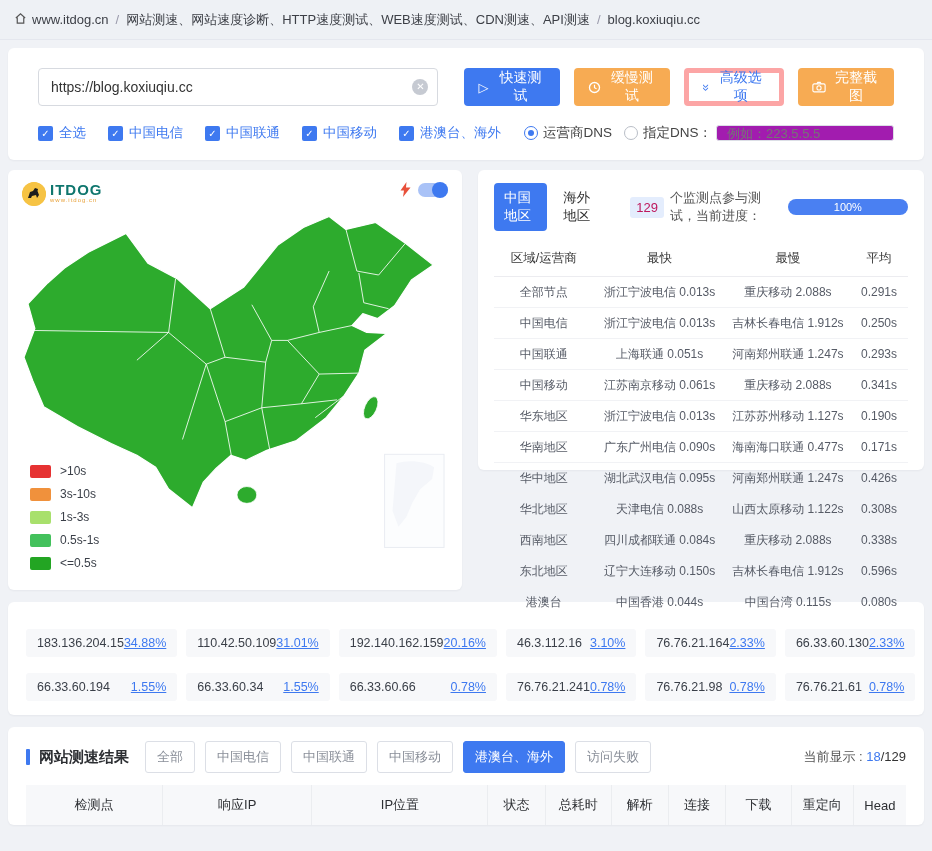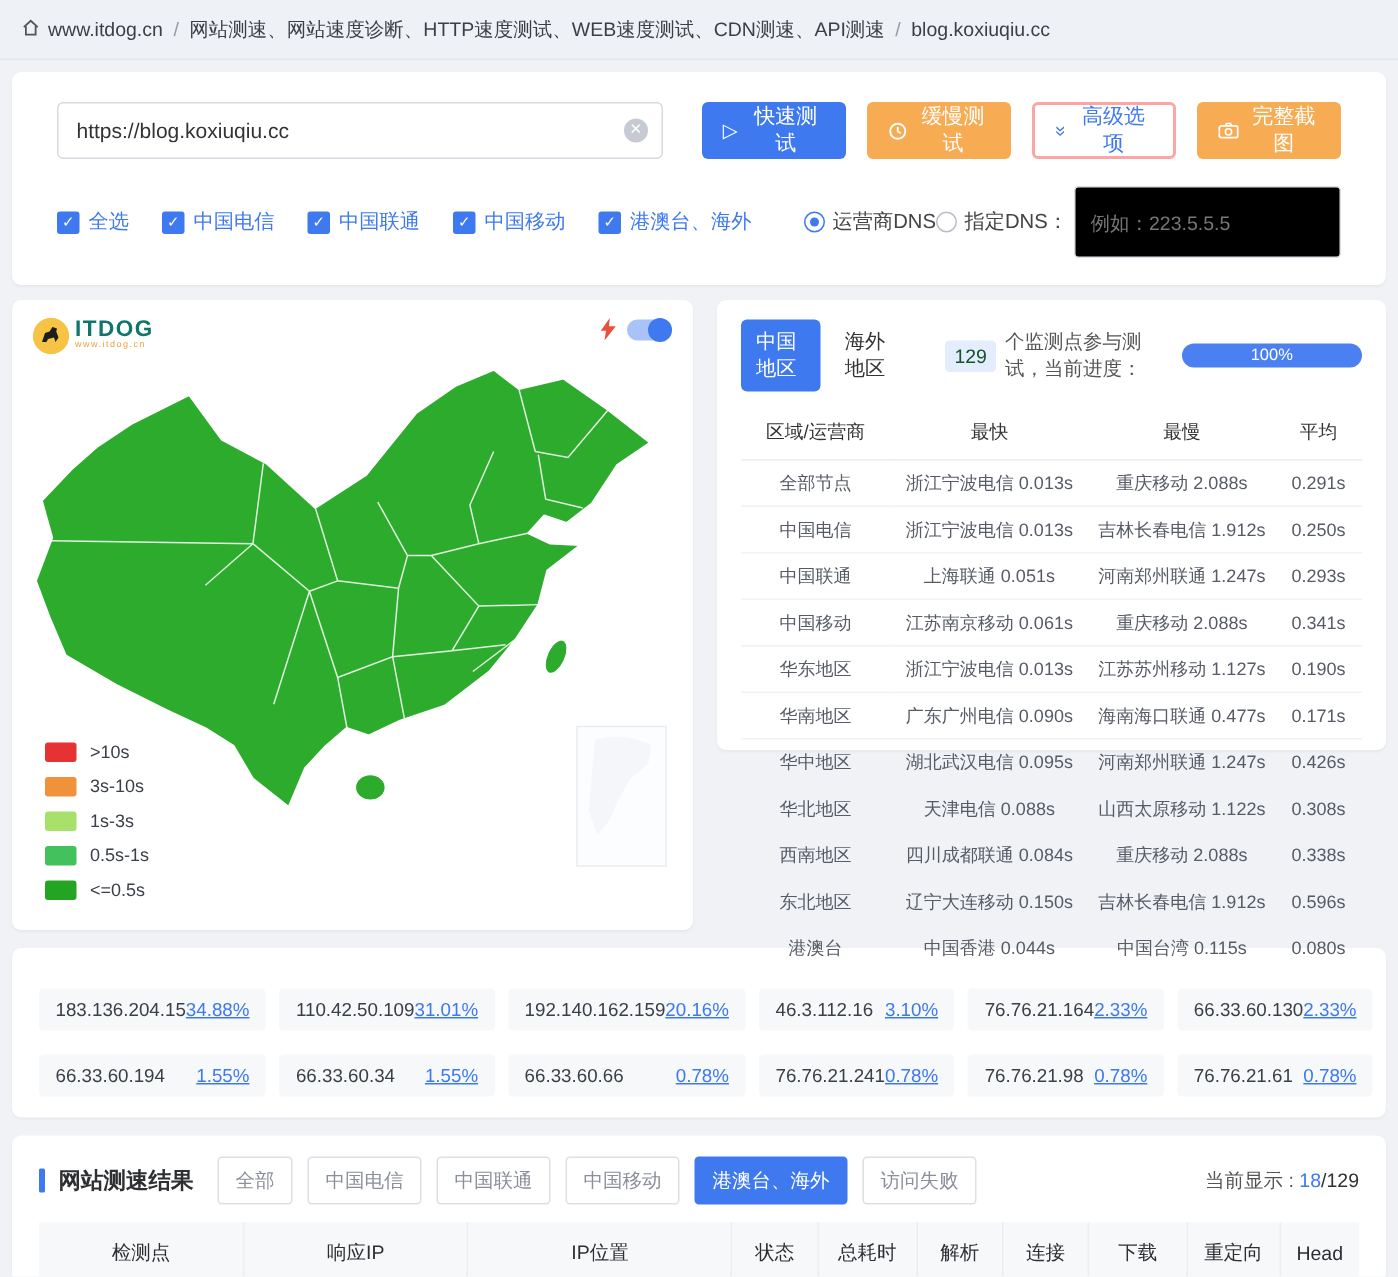--- a/index.html
+++ b/index.html
@@ -16,34 +16,34 @@
 
   
   .search-card { margin:8px 8px 0; padding:20px 30px 18px; }
   .input-row { display:flex; align-items:center; }
   .url-wrap { position:relative; width:450px; }
   .url-input { width:100%; height:38px; border:1px solid #d7dae0; border-radius:4px; padding:0 32px 0 12px; font-size:14px; color:#333; outline:none; font-family:inherit; }
   .clear-ic { position:absolute; right:10px; top:11px; width:16px; height:16px; border-radius:50%; background:#c6cad2; color:#fff; font-size:10px; line-height:16px; text-align:center; cursor:pointer; }
   .btn { height:38px; min-width:96px; margin-left:14px; border:none; border-radius:4px; font-size:14px; color:#fff; cursor:pointer; padding:0 14px; display:inline-flex; align-items:center; justify-content:center; gap:6px; font-family:inherit; }
   .btn-blue { background:#3e79f0; margin-left:26px; }
   .btn-orange { background:#f7ab53; }
-  .btn-outline { background:#fff; border:2px solid #fca5a5; color:#3e79f0; }
+  .btn-outline { background:#fff; border:5px solid #fca5a5; color:#3e79f0; }
   .chev-dbl { display:inline-block; transform:rotate(90deg); font-size:13px; line-height:1; }
   .play-ic { font-size:13px; }
 
   .opts-row { display:flex; align-items:center; margin-top:18px; }
   .cb-item { display:inline-flex; align-items:center; margin-right:22px; cursor:pointer; }
   .cb-box { width:15px; height:15px; background:#3e79f0; border-radius:2px; color:#fff; font-size:10px; line-height:15px; text-align:center; margin-right:6px; }
   .cb-label { color:#3e79f0; font-size:13.5px; }
   .dns-zone { margin-left:auto; display:flex; align-items:center; color:#444; font-size:13.5px; }
   .radio { width:14px; height:14px; border-radius:50%; border:1px solid #b9bec7; margin-right:5px; position:relative; background:#fff; }
   .radio.on { border-color:#3e79f0; }
   .radio.on::after { content:""; position:absolute; left:3px; top:3px; width:6px; height:6px; border-radius:50%; background:#3e79f0; }
-  .radio-item { display:inline-flex; align-items:center; cursor:pointer; }
-  .dns-input { width:178px; height:48px; background:#000000; border:1px solid #dcdfe6; border-radius:3px; padding:0 10px; color:#b6bac3; font-size:13px; outline:none; font-family:inherit; }
+  .radio-item { display:inline-flex; align-items:center; margin-right:12px; cursor:pointer; }
+  .dns-input { width:178px; height:16px; background:#a21caf; border:1px solid #dcdfe6; border-radius:3px; padding:0 10px; color:#b6bac3; font-size:13px; outline:none; font-family:inherit; }
 
   
   .panels { display:flex; gap:16px; margin:10px 8px 0; }
   .map-card { width:454px; height:420px; position:relative; padding:12px 14px; }
   .logo-row { display:flex; align-items:flex-start; }
   .logo-badge { width:24px; height:24px; border-radius:50%; background:#f6c344; position:relative; overflow:hidden; }
   .logo-txt { margin-left:4px; }
   .logo-name { font-size:15px; font-weight:bold; color:#0f766e; letter-spacing:1px; line-height:15px; }
   .logo-sub { font-size:6px; color:#e8a23c; letter-spacing:1px; }
   .map-tools { margin-left:auto; display:flex; align-items:center; gap:7px; }
@@ -53,21 +53,21 @@
   .legend { position:absolute; left:22px; bottom:20px; }
   .legend-item { display:flex; align-items:center; margin-top:9px; }
   .legend-swatch { width:21px; height:13px; border-radius:2px; margin-right:9px; }
   .legend-label { font-size:12px; color:#3a3f48; }
 
   .region-card { flex:1; height:300px; padding:13px 16px 0; }
   .region-head { display:flex; align-items:center; }
   .tab { font-size:13.5px; padding:6px 10px; border-radius:4px; cursor:pointer; color:#333; }
   .tab.active { background:#3e79f0; color:#fff; }
   .tab + .tab { margin-left:6px; }
-  .count-badge { background:#e4edfd; color:#14532d; font-size:13px; padding:3px 6px; border-radius:3px; margin-left:24px; }
+  .count-badge { background:#e4edfd; color:#be185d; font-size:13px; padding:3px 6px; border-radius:3px; margin-left:24px; }
   .count-text { color:#555; font-size:13px; margin-left:6px; }
   .progress { width:196px; height:16px; border-radius:8px; background:#4a80f2; margin-left:6px; color:#fff; font-size:11px; text-align:center; line-height:16px; }
   table.rg { width:100%; border-collapse:collapse; margin-top:10px; }
   table.rg th { font-weight:normal; color:#333; font-size:12.5px; padding:9px 2px; border-bottom:1px solid #ececf0; }
   table.rg td { text-align:center; font-size:12px; color:#565b66; padding:6.5px 2px; border-bottom:1px solid #f1f2f5; white-space:nowrap; }
   table.rg tr:last-child td { border-bottom:none; }
 
   
   .dns-card { margin:12px 8px 0; padding:14px 18px 14px; }
   .sec-head { display:flex; align-items:center; }

